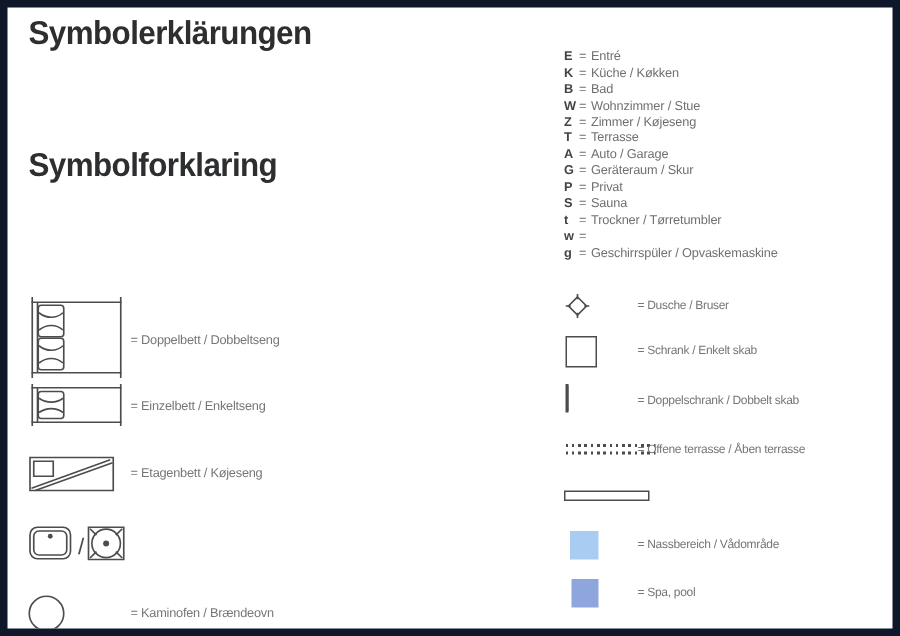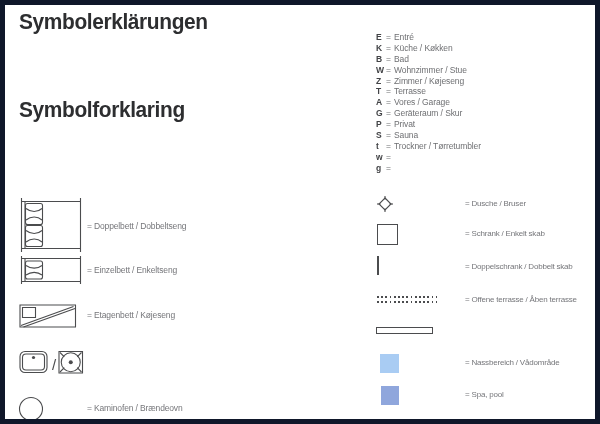--- a/index.html
+++ b/index.html
@@ -33,21 +33,21 @@
 
   
   .codes{position:absolute;left:371px;top:27px}
   .code-row{display:flex;align-items:baseline;height:10.9px;font-size:8.5px;letter-spacing:-0.1px}
   .code-letter{display:inline-block;width:10px;font-weight:700;color:#424346}
   .code-eq{display:inline-block;width:8px;color:var(--text)}
   .code-text{color:var(--text);white-space:nowrap}
 
   
   .ricon{position:absolute;color:var(--symbol-stroke)}
-  .rlabel{position:absolute;left:460px;font-size:8px;letter-spacing:-0.2px;color:var(--label);white-space:nowrap}
+  .rlabel{position:absolute;left:420px;font-size:8px;letter-spacing:-0.2px;color:var(--label);white-space:nowrap}
   .closet{border:1.1px solid var(--symbol-stroke);background:#fff}
   .closet.single{width:21px;height:21px}
   .closet.double{width:41px;height:21px;position:relative}
   .closet.double::after{content:"";position:absolute;left:50%;top:0;bottom:0;border-left:1.1px solid var(--symbol-stroke)}
   .dots{width:60px;height:7px;display:flex;flex-direction:column;justify-content:space-between}
   .dots i{display:block;height:1.7px;background:repeating-linear-gradient(to right,var(--symbol-stroke) 0 1.7px,transparent 1.7px 4.2px)}
   .bar{width:57px;height:7px;border:1.2px solid var(--symbol-stroke);background:#fff}
   .wet{width:19px;height:19px;background:var(--wet-area-blue)}
   .spa{width:18px;height:19px;background:var(--spa-pool-blue)}
 </style>
@@ -171,21 +171,21 @@
         <span class="code-text">Zimmer / Køjeseng</span>
       </div>
     <div class="code-row">
         <span class="code-letter">T</span>
         <span class="code-eq">=</span>
         <span class="code-text">Terrasse</span>
       </div>
     <div class="code-row">
         <span class="code-letter">A</span>
         <span class="code-eq">=</span>
-        <span class="code-text">Vores / Garage</span>
+        <span class="code-text">Auto / Garage</span>
       </div>
     <div class="code-row">
         <span class="code-letter">G</span>
         <span class="code-eq">=</span>
         <span class="code-text">Geräteraum / Skur</span>
       </div>
     <div class="code-row">
         <span class="code-letter">P</span>
         <span class="code-eq">=</span>
         <span class="code-text">Privat</span>
@@ -200,20 +200,21 @@
         <span class="code-eq">=</span>
         <span class="code-text">Trockner / Tørretumbler</span>
       </div>
     <div class="code-row">
         <span class="code-letter">w</span>
         <span class="code-eq">=</span>
       </div>
     <div class="code-row">
         <span class="code-letter">g</span>
         <span class="code-eq">=</span>
+        <span class="code-text">Geschirrspüler / Opvaskemaskine</span>
       </div>
   </div>
 
   
   <span class="ricon" style="left:372px;top:191px">
     <svg width="16" height="16" viewBox="0 0 16 16">
       <g class="sym">
         <path d="M8 2 L14 8 L8 14 L2 8 Z"></path>
         <line x1="8" y1="0" x2="8" y2="3.5"></line>
           <line x1="8" y1="12.5" x2="8" y2="16"></line>

